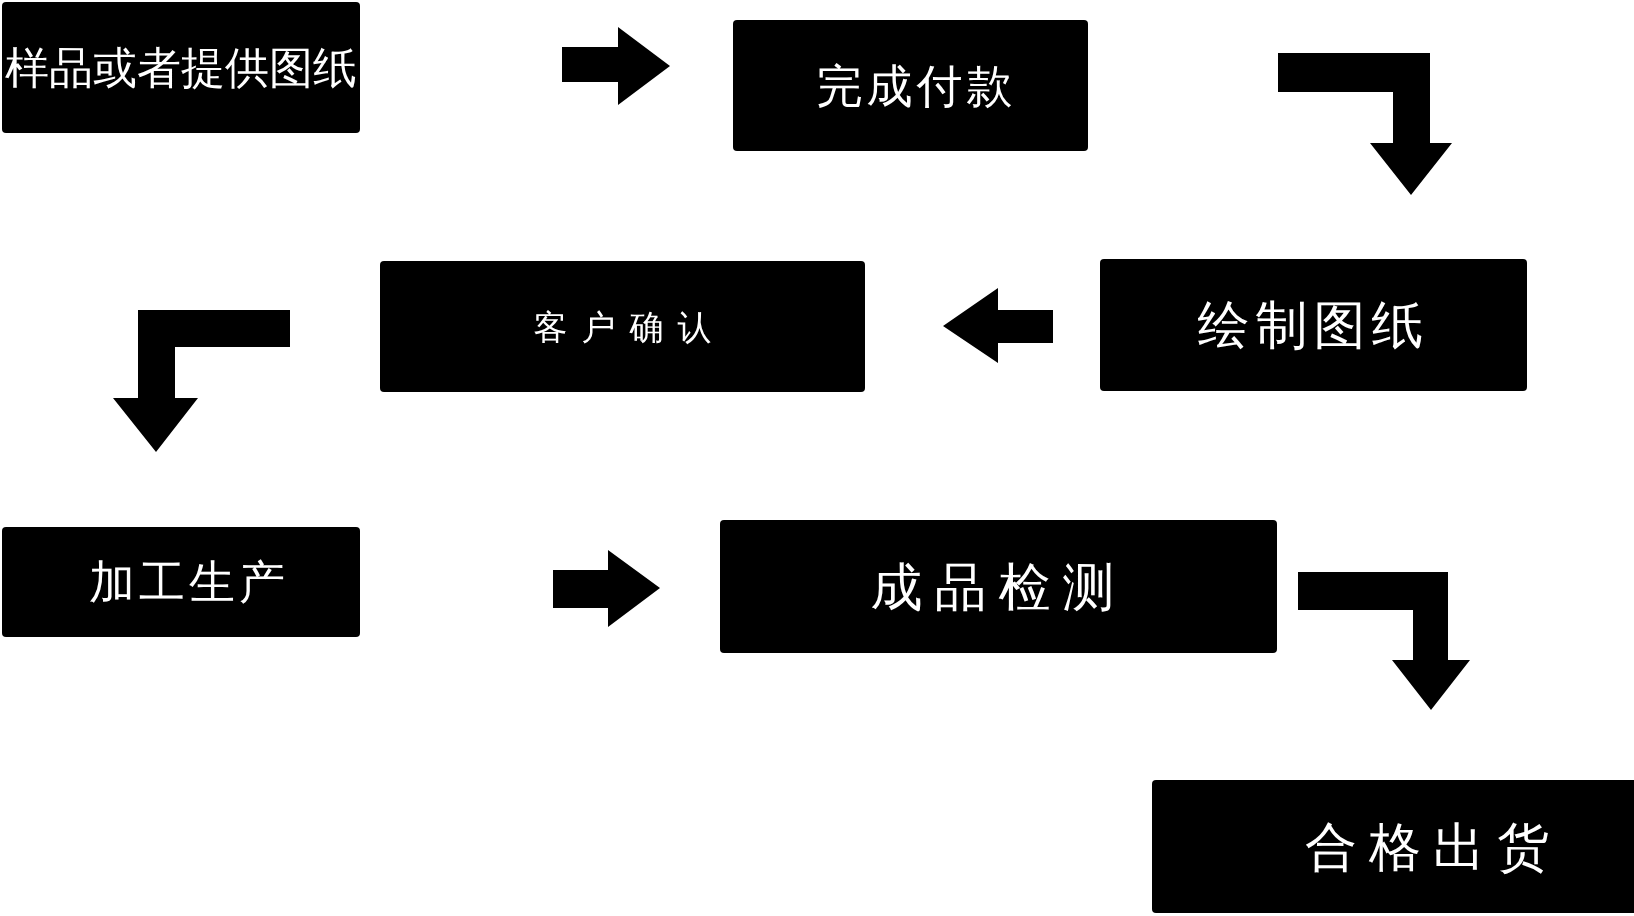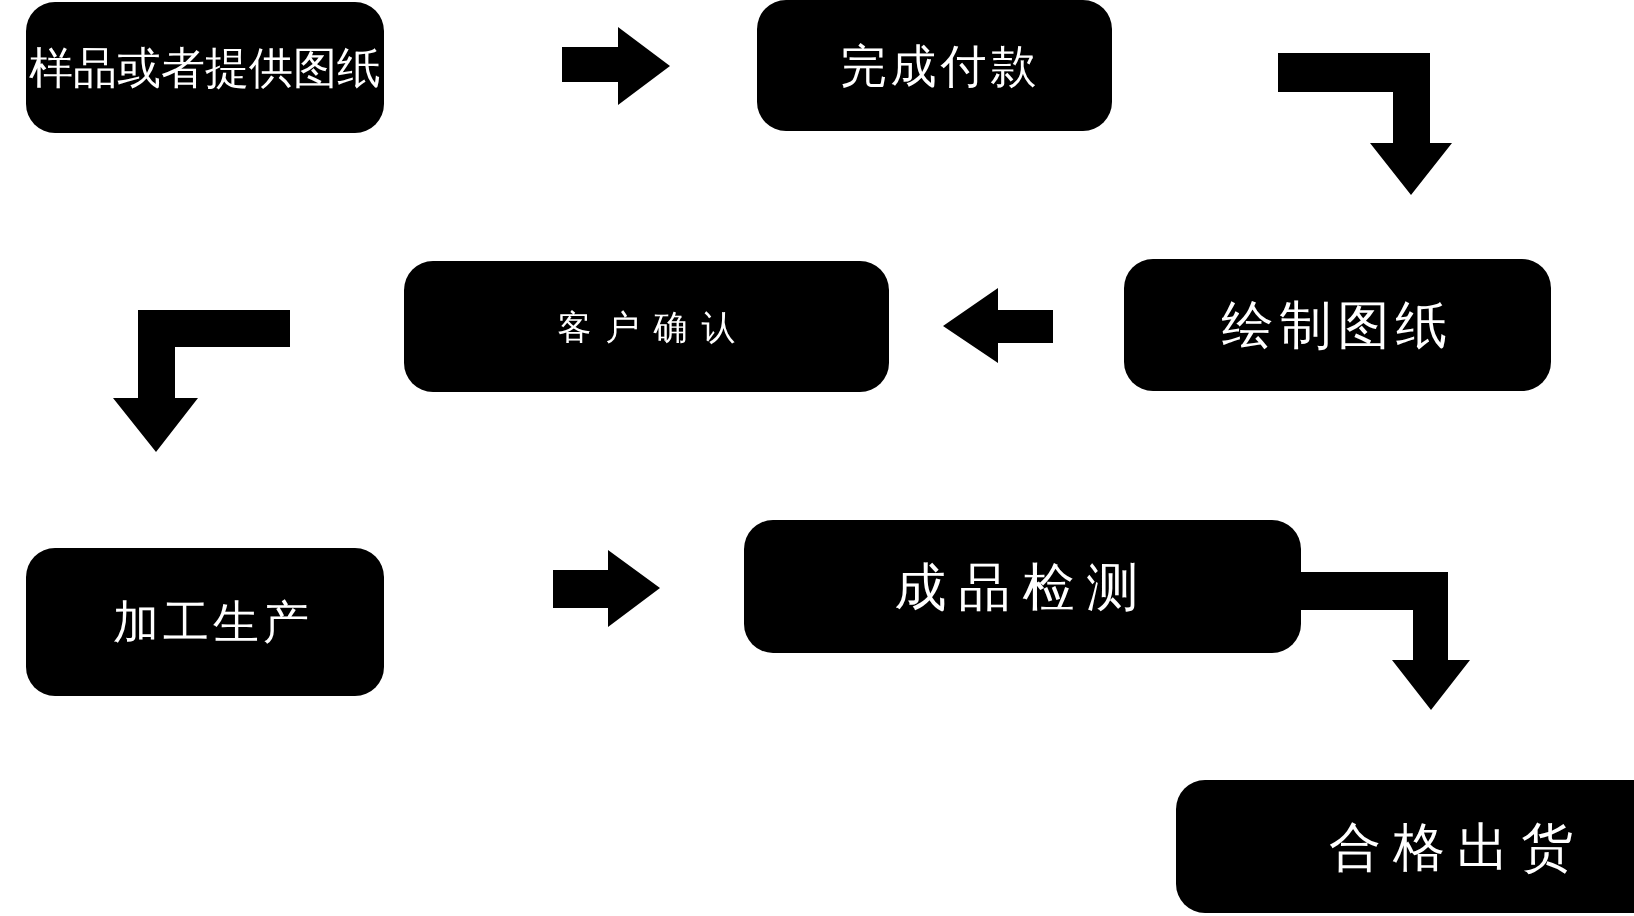--- a/index.html
+++ b/index.html
@@ -17,38 +17,37 @@
   }
   .canvas {
     position: relative;
     width: 1634px; height: 916px;
     background: var(--bg);
   }
   .node {
     position: absolute;
     background: var(--node-fill);
     color: var(--node-text);
-    border-radius: 29px;
+    border-radius: 4px;
     display: flex;
     align-items: center;
     justify-content: center;
     font-weight: 400;
     white-space: nowrap;
     line-height: 1;
-    margin-left: 24px;
   }
   .arrow { position: absolute; display: block; }
   .arrow polygon { fill: var(--arrow-fill); }
 
   
   .n-sample     { left: 2px;    top: 2px;   width: 358px; height: 131px; font-size: 44px; letter-spacing: 0; }
-  .n-payment    { left: 733px;  top: 0;   width: 355px; height: 131px; font-size: 46px; letter-spacing: 4px;  padding-left: 12px; }
+  .n-payment    { left: 733px;  top: 20px;   width: 355px; height: 131px; font-size: 46px; letter-spacing: 4px;  padding-left: 12px; }
   .n-draw       { left: 1100px; top: 259px; width: 427px; height: 132px; font-size: 52px; letter-spacing: 6px;  padding-left: 0; }
   .n-confirm    { left: 380px;  top: 261px; width: 485px; height: 131px; font-size: 34px; letter-spacing: 14px; padding-left: 14px; }
-  .n-production { left: 2px;    top: 548px; width: 358px; height: 148px; font-size: 46px; letter-spacing: 4px;  padding-left: 16px; }
+  .n-production { left: 2px;    top: 527px; width: 358px; height: 110px; font-size: 46px; letter-spacing: 4px;  padding-left: 16px; }
   .n-inspection { left: 720px;  top: 520px; width: 557px; height: 133px; font-size: 52px; letter-spacing: 12px; }
   .n-shipment   { left: 1152px; top: 780px; width: 550px; height: 133px; font-size: 52px; letter-spacing: 12px; padding-left: 12px; }
 
   
   .a-1 { left: 562px;  top: 27px;  }
   .a-2 { left: 1278px; top: 53px;  }
   .a-3 { left: 943px;  top: 288px; }
   .a-4 { left: 113px;  top: 310px; }
   .a-5 { left: 553px;  top: 550px; }
   .a-6 { left: 1298px; top: 572px; }

